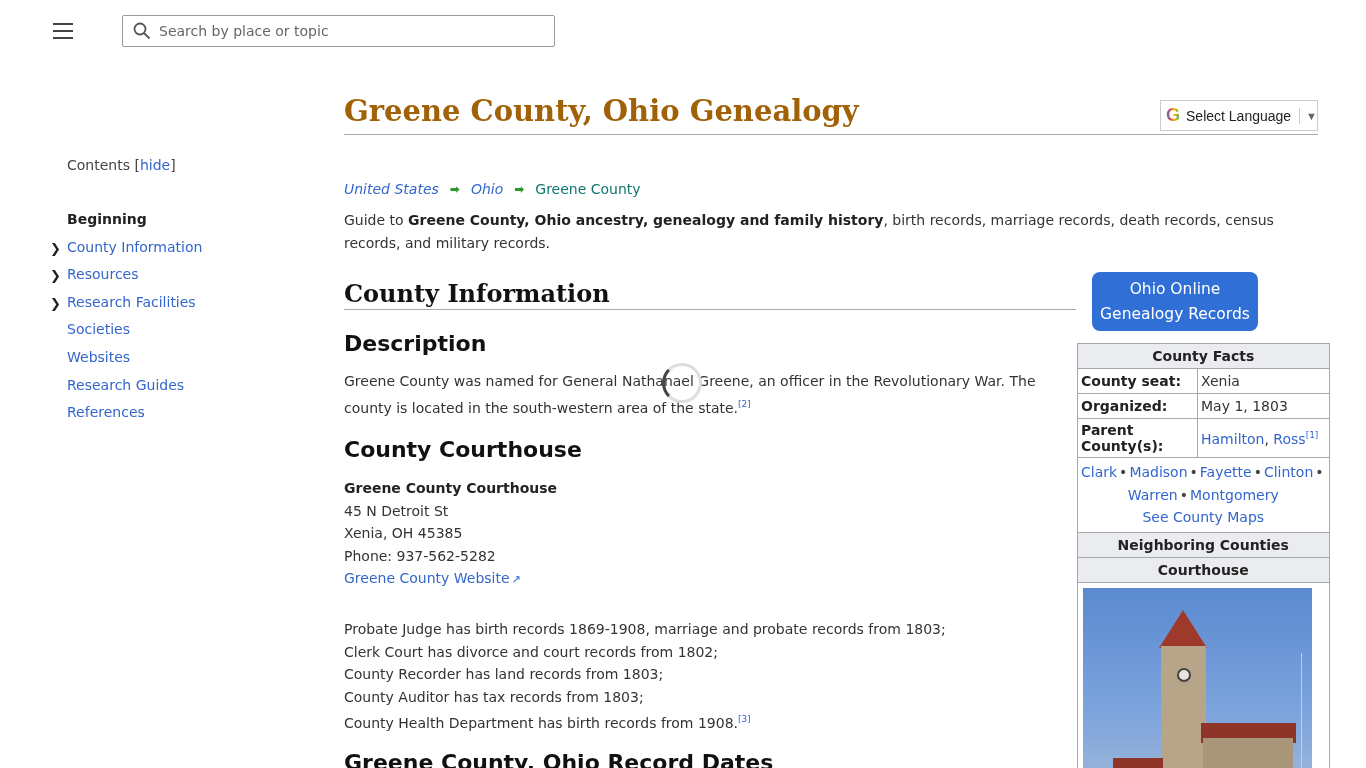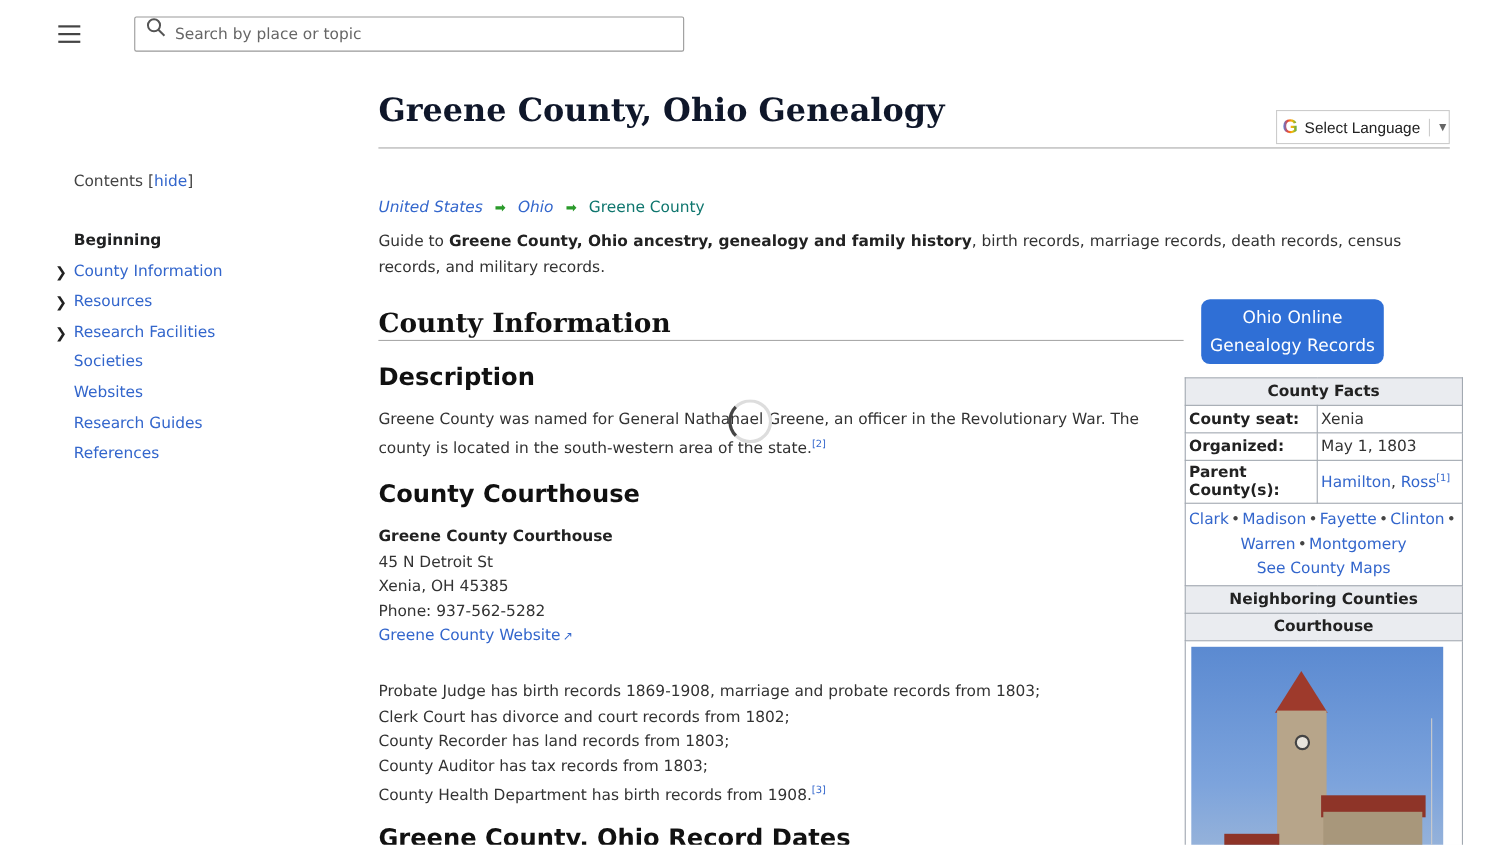--- a/index.html
+++ b/index.html
@@ -2,38 +2,38 @@
 <html><head>
 <meta charset="utf-8">
 <style>
   * { box-sizing: border-box; margin: 0; padding: 0; }
   html, body { width: 1366px; height: 768px; overflow: hidden; background: #fff; }
   body { font-family: "DejaVu Sans", sans-serif; color: #333; font-size: 14px; position: relative; }
   a, .link { color: #3366cc; text-decoration: none; cursor: pointer; }
 
   .menu-btn { position: absolute; left: 53px; top: 23px; width: 20px; height: 16px; cursor: pointer; }
   .menu-btn span { display: block; height: 2px; background: #444; margin-bottom: 5px; }
-  .search { position: absolute; left: 122px; top: 15px; width: 500px; height: 32px; border: 1px solid #999; border-radius: 2px; display: flex; }
+  .search { position: absolute; left: 122px; top: 15px; width: 433px; height: 32px; border: 1px solid #999; border-radius: 2px; display: flex; align-items: center; }
   .search svg { margin-left: 10px; }
   .search input { border: none; outline: none; font-family: "DejaVu Sans", sans-serif; font-size: 14px; margin-left: 8px; flex: 1; color: #333; background: transparent; }
   .search input::placeholder { color: #666; }
 
   .toc { position: absolute; left: 67px; top: 157px; width: 240px; }
   .toc-head { font-size: 14px; color: #444; margin-bottom: 36px; }
   .toc-head .link { color: #3366cc; }
   .toc-item { position: relative; font-size: 14px; height: 27.6px; line-height: 20px; color: #3366cc; }
   .toc-item.active { color: #202122; font-weight: bold; }
   .toc-chevron { position: absolute; left: -17px; top: 2px; font-size: 13px; color: #222; cursor: pointer; }
 
   .lang { position: absolute; left: 1160px; top: 100px; width: 158px; height: 31px; border: 1px solid #ccc; display: flex; align-items: center; padding-left: 5px; font-family: "Liberation Sans", sans-serif; font-size: 14px; color: #222; cursor: pointer; background: #fff; }
   .lang .g { font-weight: bold; font-size: 18px; margin-right: 6px; background: linear-gradient(90deg,#4285f4 0%,#ea4335 35%,#fbbc05 60%,#34a853 100%); -webkit-background-clip: text; color: transparent; }
   .lang .sep { width: 1px; height: 16px; background: #ccc; margin: 0 6px 0 8px; }
   .lang .tri { color: #666; font-size: 11px; }
 
-  .title { position: absolute; left: 344px; top: 83px; font-family: "DejaVu Serif", serif; font-size: 29px; color: #0f172a; }
+  .title { position: absolute; left: 344px; top: 94px; font-family: "DejaVu Serif", serif; font-size: 29px; color: #a16207; }
   .title-rule { position: absolute; left: 344px; top: 134px; width: 974px; height: 1px; background: #aaa; }
 
   .crumbs { position: absolute; left: 344px; top: 181px; font-size: 14px; display: flex; align-items: center; }
   .crumbs a { font-style: italic; }
   .crumbs .arr { color: #2a9a2a; font-size: 12px; margin: 0 11px; font-weight: bold; }
   .crumbs .cur { color: #0f766e; }
 
   .intro { position: absolute; left: 344px; top: 209px; width: 970px; font-size: 14px; line-height: 23px; color: #333; }
   .intro b { color: #222; }
 

